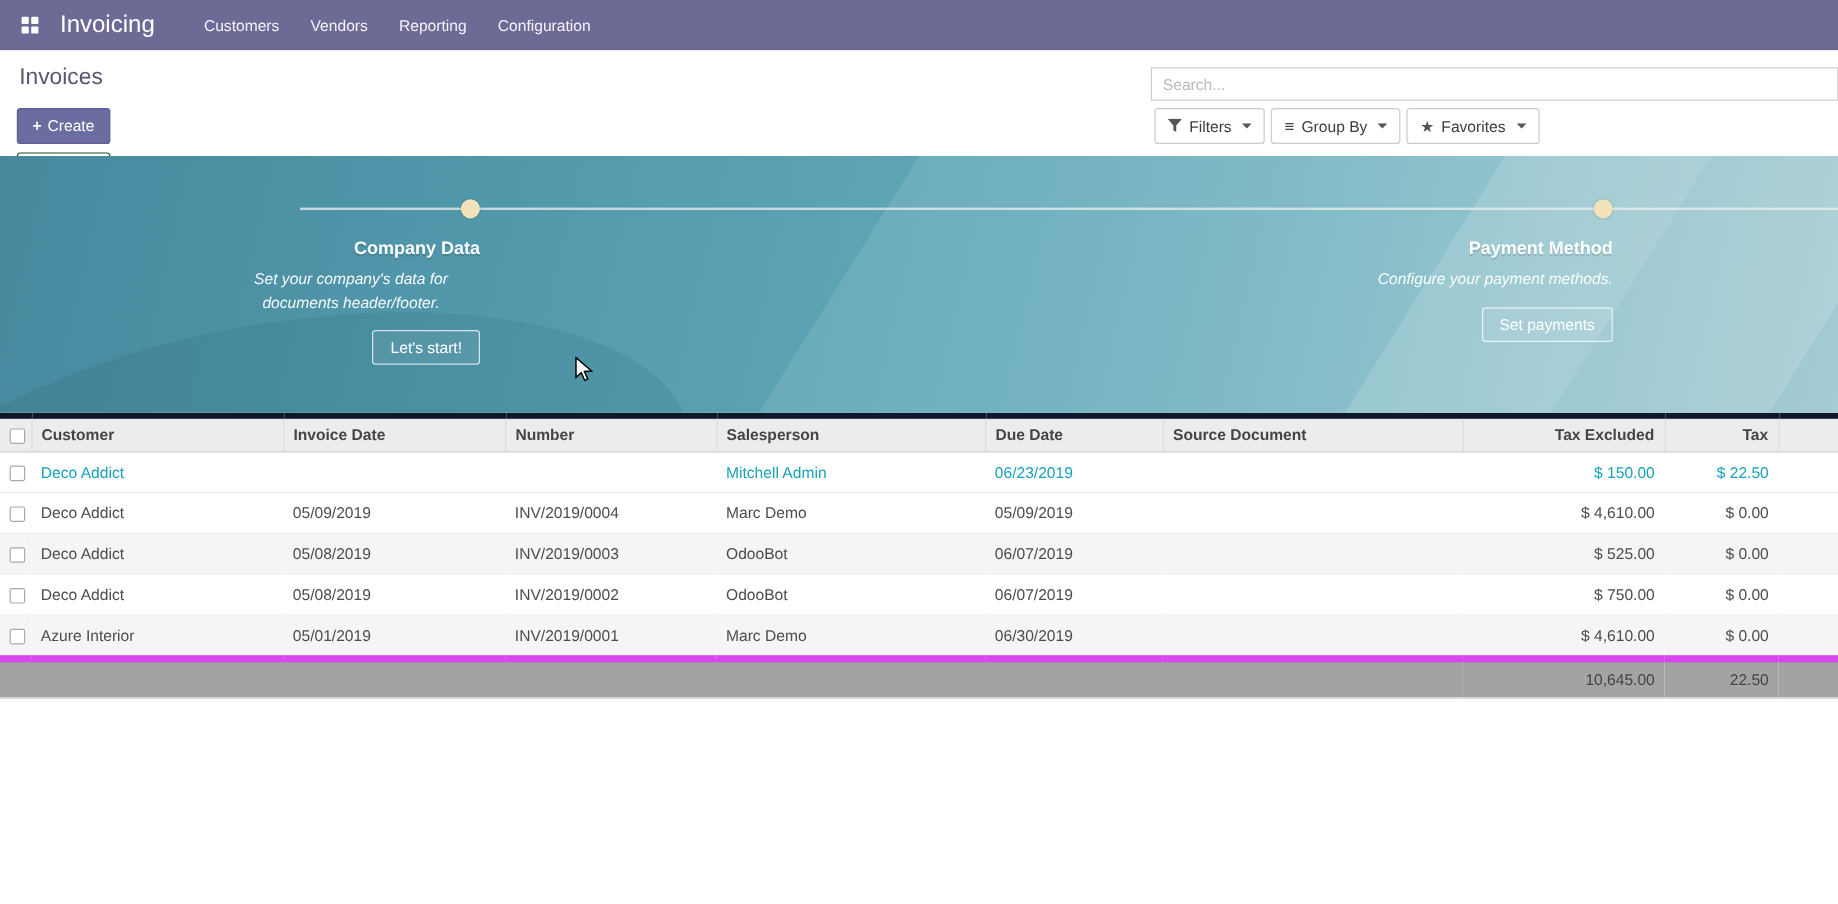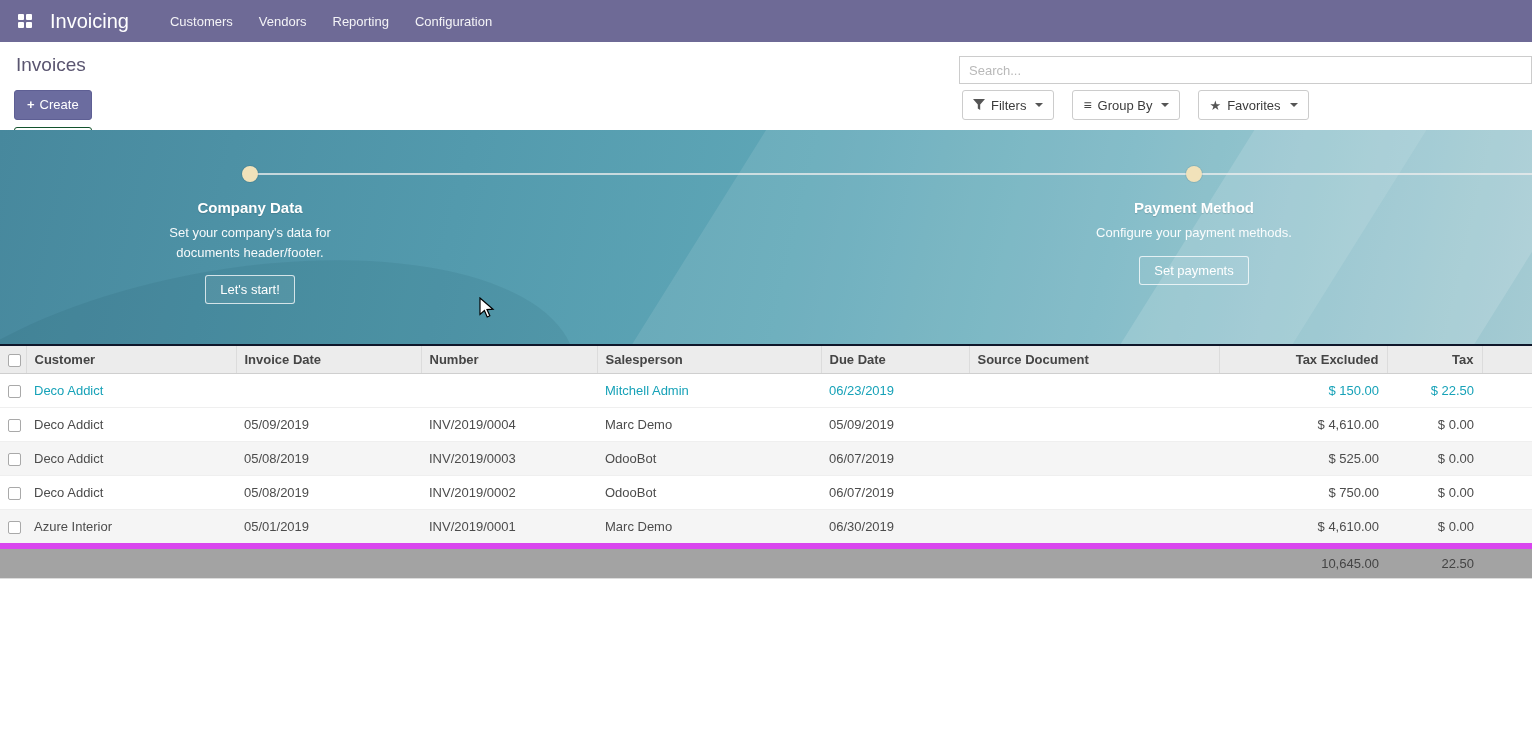--- a/index.html
+++ b/index.html
@@ -21,52 +21,52 @@
   .control-panel { position:relative; height:88px; background:#fff; }
   .breadcrumb { position:absolute; left:16px; top:12px; font-size:19px; color:#5a5570; }
   .cp-buttons { position:absolute; left:14px; top:48px; display:flex; gap:7px;flex-direction:column; }
   .btn { font-size:13px; border-radius:3px; padding:6px 12px; cursor:pointer; line-height:1.2; }
   .btn-primary { background:#6b6c9f; border:1px solid #5e5f94; color:#fff; }
   .btn-primary .plus { font-weight:bold; margin-right:5px; }
   .btn-default { background:#fff; border:1px solid #14532d; color:#444; }
   .search-input { position:absolute; top:14px; right:0; width:573px; height:28px; border:1px solid #ccc;
     font-size:13px; padding:0 9px; color:#555; outline:none; font-family:"Liberation Sans", sans-serif; }
   .search-input::placeholder { color:#b9b9b9; }
-  .filter-bar { position:absolute; left:962px; top:48px; display:flex; gap:18px; }
+  .filter-bar { position:absolute; left:962px; top:48px; display:flex; gap:5px; }
   .fbtn { display:flex; align-items:center; gap:6px; background:#fff; border:1px solid #ccc; border-radius:3px;
     color:#3c3c3c; font-size:13px; padding:5px 10px; cursor:pointer; height:30px; }
   .caret { display:inline-block; width:0; height:0; border-left:4px solid transparent;
     border-right:4px solid transparent; border-top:4px solid #555; margin-left:3px; }
   .icon-funnel { width:12px; height:12px; }
   .icon-bars { font-size:14px; line-height:1; color:#444; }
   .icon-star { font-size:13px; line-height:1; color:#555; }
 
   
   .banner { position:relative; height:214px; overflow:hidden;
     background:linear-gradient(103deg,#47889d 0%,#539aad 30%,#5fa7b7 52%,#78b6c3 72%,#a5cbd3 100%); }
   .deco { position:absolute; background:rgba(255,255,255,0.10); }
   .deco1 { width:560px; height:700px; left:760px; top:-260px; transform:rotate(32deg); }
   .deco2 { width:300px; height:700px; left:1200px; top:-220px; transform:rotate(32deg); background:rgba(255,255,255,0.14); }
   .deco3 { width:700px; height:300px; left:-120px; top:140px; transform:rotate(-10deg); background:rgba(0,50,70,0.08); border-radius:50%; }
   .progress-line { position:absolute; left:250px; right:0; top:43px; height:2px; background:rgba(238,238,238,0.75); }
-  .step { position:absolute; top:36px; width:300px; display:flex; flex-direction:column; align-items:center; text-align:center; }
+  .step { position:absolute; top:36px; width:300px; display:flex; flex-direction:column; align-items:flex-end; text-align:center; }
   .step-1 { left:100px; } .step-2 { left:572px; } .step-3 { left:1044px; }
   .dot { width:16px; height:16px; border-radius:50%; background:#f1e2ba; box-shadow:0 0 0 1px rgba(0,0,0,0.08); z-index:2; }
   .step h3 { color:#fff; font-size:15px; margin-top:17px; text-shadow:0 1px 1px rgba(0,0,0,0.15); }
-  .step p { color:rgba(255,255,255,0.95); font-size:13px; line-height:1.5; margin-top:7px; }
+  .step p { color:rgba(255,255,255,0.95); font-size:13px; line-height:1.5; margin-top:7px;font-style:italic; }
   .step-1 p { max-width:215px; } .step-2 p { max-width:195px; } .step-3 p { max-width:260px; }
   .step button { margin-top:13px; background:rgba(255,255,255,0.07); border:1px solid rgba(255,255,255,0.75);
     color:#fff; font-size:13px; padding:6px 14px; border-radius:3px; cursor:pointer; }
 
   
   table { width:1532px; border-collapse:collapse; table-layout:fixed; font-size:13px; }
   col.c-check{width:26px;} col.c-customer{width:210px;} col.c-date{width:185px;} col.c-number{width:176px;}
   col.c-sales{width:224px;} col.c-due{width:148px;} col.c-source{width:250px;}
   col.c-taxexcl{width:168px;} col.c-tax{width:95px;} col.c-pad{width:50px;}
-  thead th { background:#ececec; border-top:2px solid #0f172a; border-bottom:1px solid #cfcfcf;
+  thead th { background:#ececec; border-top:5px solid #0f172a; border-bottom:1px solid #cfcfcf;
     border-left:1px solid #dcdcdc; text-align:left; font-weight:bold; color:#454545;
     padding:6px 8px; height:26px; cursor:pointer; white-space:nowrap; }
   thead th:first-child { border-left:none; }
   tbody td { padding:9px 8px; height:33px; border-bottom:1px solid #efefef; white-space:nowrap;
     overflow:hidden; cursor:pointer; }
   tbody tr:nth-child(2n+3) { background:#f5f5f5; }
   th.num, td.num { text-align:right; }
   tr.row-draft td { color:#17a2b8; }
   tfoot td { background:#a3a3a3; border-top:6px solid #d946ef; border-bottom:1px solid #dcdcdc;
     font-weight:normal; color:#444; padding:7px 8px; height:27px; }

